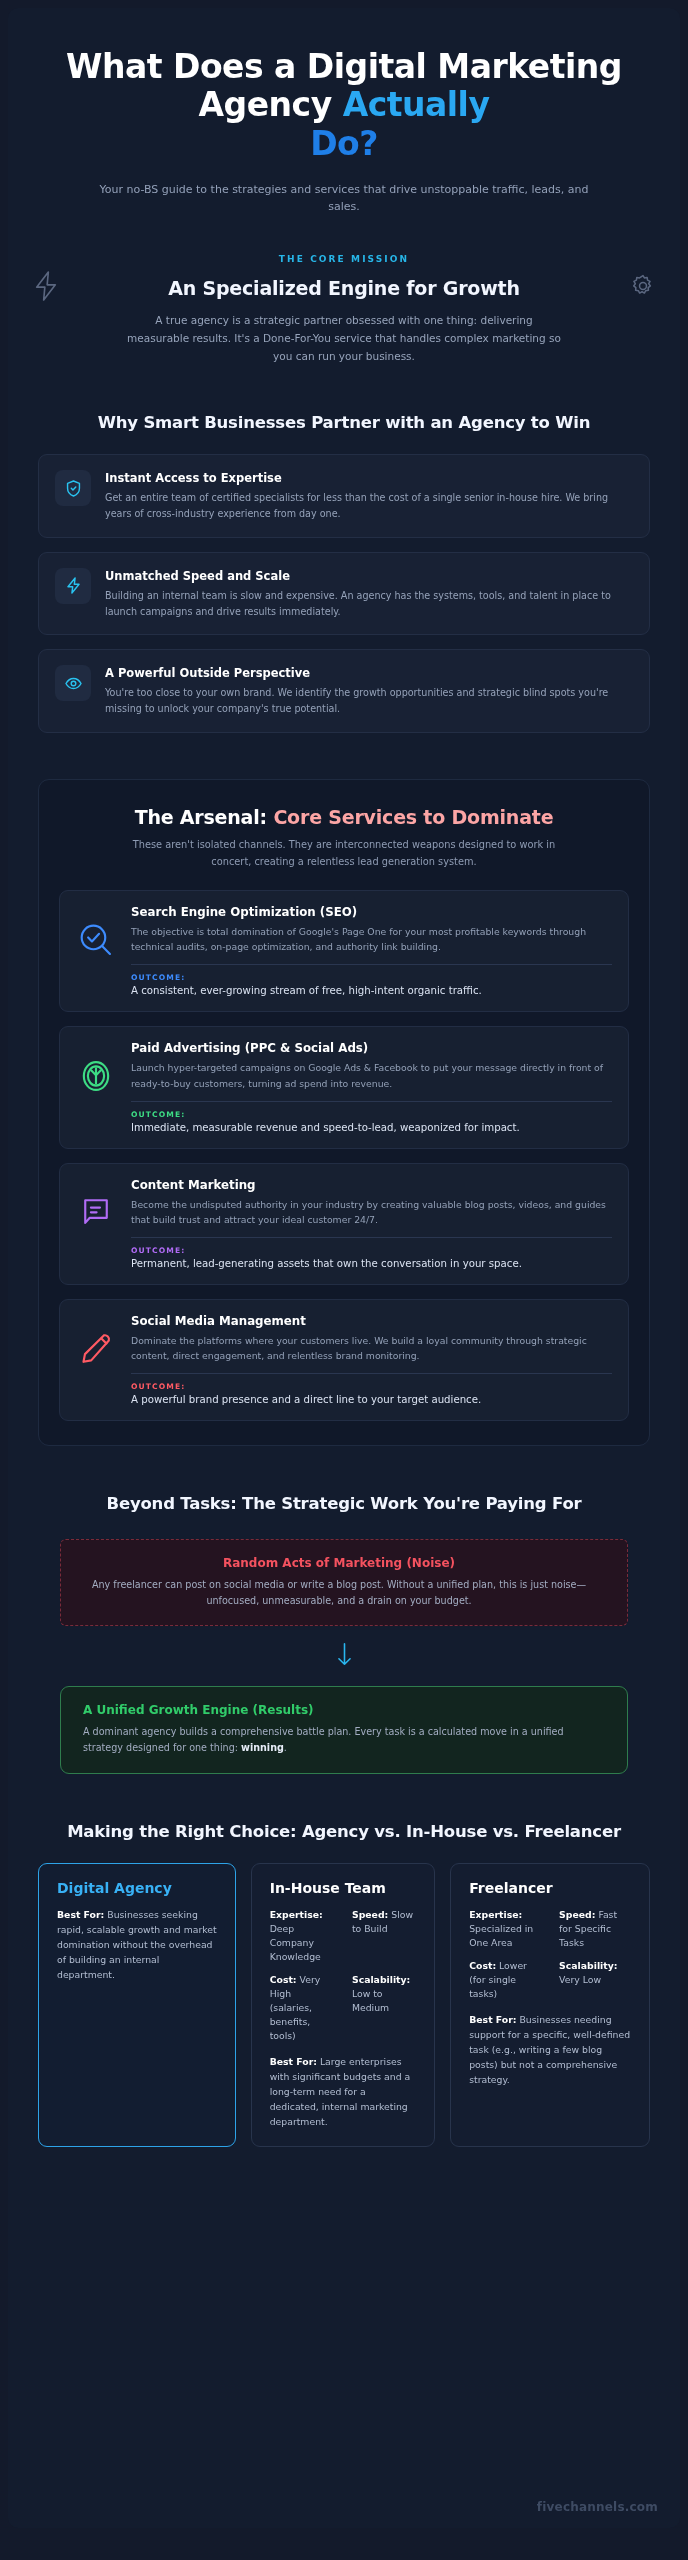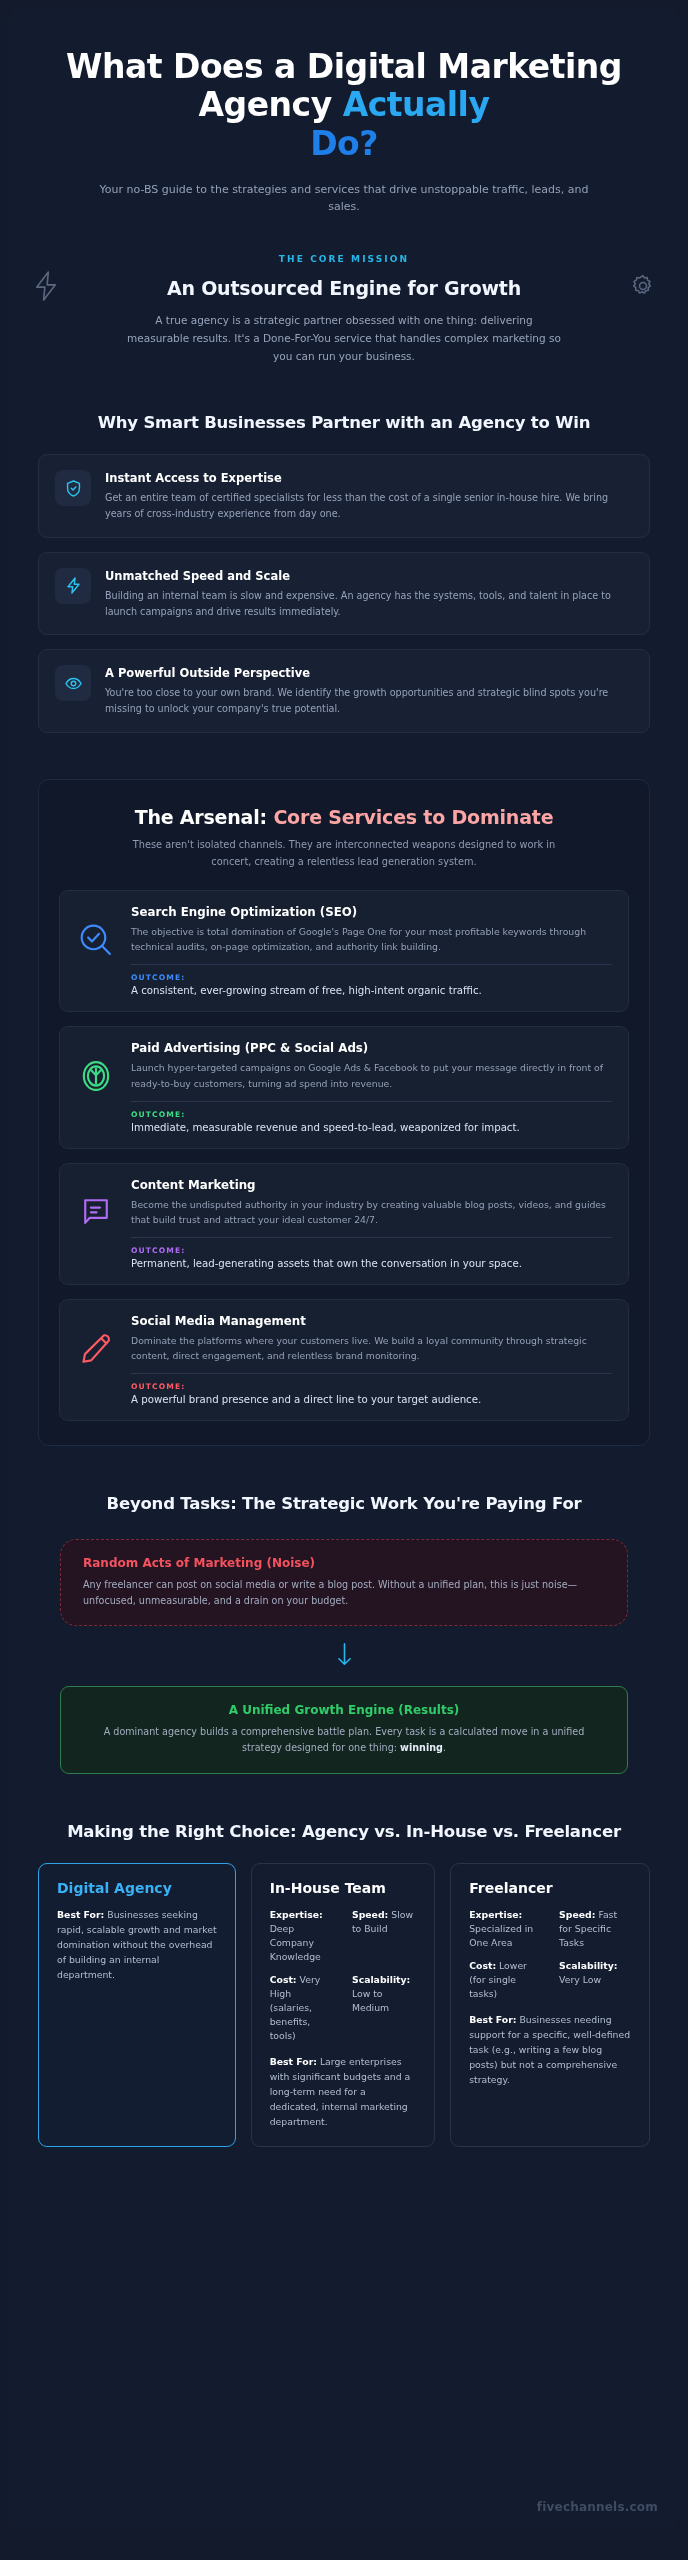--- a/index.html
+++ b/index.html
@@ -126,34 +126,33 @@
   .stext  { font-size:9.3px; line-height:1.62; color:#93a0b7; margin-top:5px; }
   .sdiv   { height:1px; background:#2a3650; margin:10px 0 8px 0; }
   .soutlabel { font-size:7.6px; font-weight:bold; letter-spacing:1.1px; }
   .souttext  { font-size:10.2px; color:#dbe3f2; margin-top:3px; }
 
   
   .contrast { margin-top:26px; }
   .noise-box {
     border:1px dashed #7a2b3a;
     background:#241320;
-    border-radius:16px;
+    border-radius:6px;
     padding:16px 32px 17px 22px;
-    text-align:left;
+    text-align:center;
     margin:0 22px;
   }
   .noise-title { font-size:12px; font-weight:bold; color:#f4525f; }
   .noise-text  { font-size:9.6px; line-height:1.65; color:#a3adc2; margin-top:7px; }
   .arrow-row { text-align:center; margin:16px 0 14px 0; color:#29b6ef; }
   .result-box {
     border:1px solid #2f7d4d;
     background:#12251f;
     border-radius:9px;
     padding:16px 22px 17px 22px;
-    text-align:center;
     margin:0 22px;
   }
   .result-title { font-size:12px; font-weight:bold; color:#31cc6a; }
   .result-text  { font-size:9.6px; line-height:1.65; color:#a3adc2; margin-top:7px; }
   .result-text b { color:#e7edf8; }
 
   
   .compare { margin-top:22px; display:flex; flex-direction:row; gap:15px; padding-bottom:40px; }
   .ccard {
     background:#141d30;
@@ -198,21 +197,21 @@
   <div class="hero-sub">Your no-BS guide to the strategies and services that drive unstoppable traffic, leads, and sales.</div>
 
   <div class="mission">
     <div class="mission-eyebrow">THE CORE MISSION</div>
     <div class="mission-head-row">
       <span class="side-icon left">
         <svg width="28" height="34" viewBox="0 0 24 28" fill="none" stroke="currentColor" stroke-width="1.4" stroke-linejoin="round" stroke-linecap="round">
               <path d="M14 2 L4 15 H11 L10 26 L20 13 H13 Z"></path>
             </svg>
       </span>
-      <span class="mission-title">An Outsourced Engine for Growth</span>
+      <span class="mission-title">An Specialized Engine for Growth</span>
       <span class="side-icon right">
         <svg width="26" height="26" viewBox="0 0 24 24" fill="none" stroke="currentColor" stroke-width="1.4" stroke-linejoin="round" stroke-linecap="round">
               <circle cx="12" cy="12" r="3.2"></circle>
               <path d="M12 2.4l1.3 2.2 2.5-.5.4 2.5 2.3 1.1-1.2 2.2 1.5 2-2 1.6.2 2.5-2.5.3-1.2 2.2-2.2-1.2-2.2 1.2-1.2-2.2-2.5-.3.2-2.5-2-1.6 1.5-2L3.6 7.7l2.3-1.1.4-2.5 2.5.5z"></path>
             </svg>
       </span>
     </div>
     <div class="mission-body">A true agency is a strategic partner obsessed with one thing: delivering measurable results. It's a Done-For-You service that handles complex marketing so you can run your business.</div>
   </div>
 

